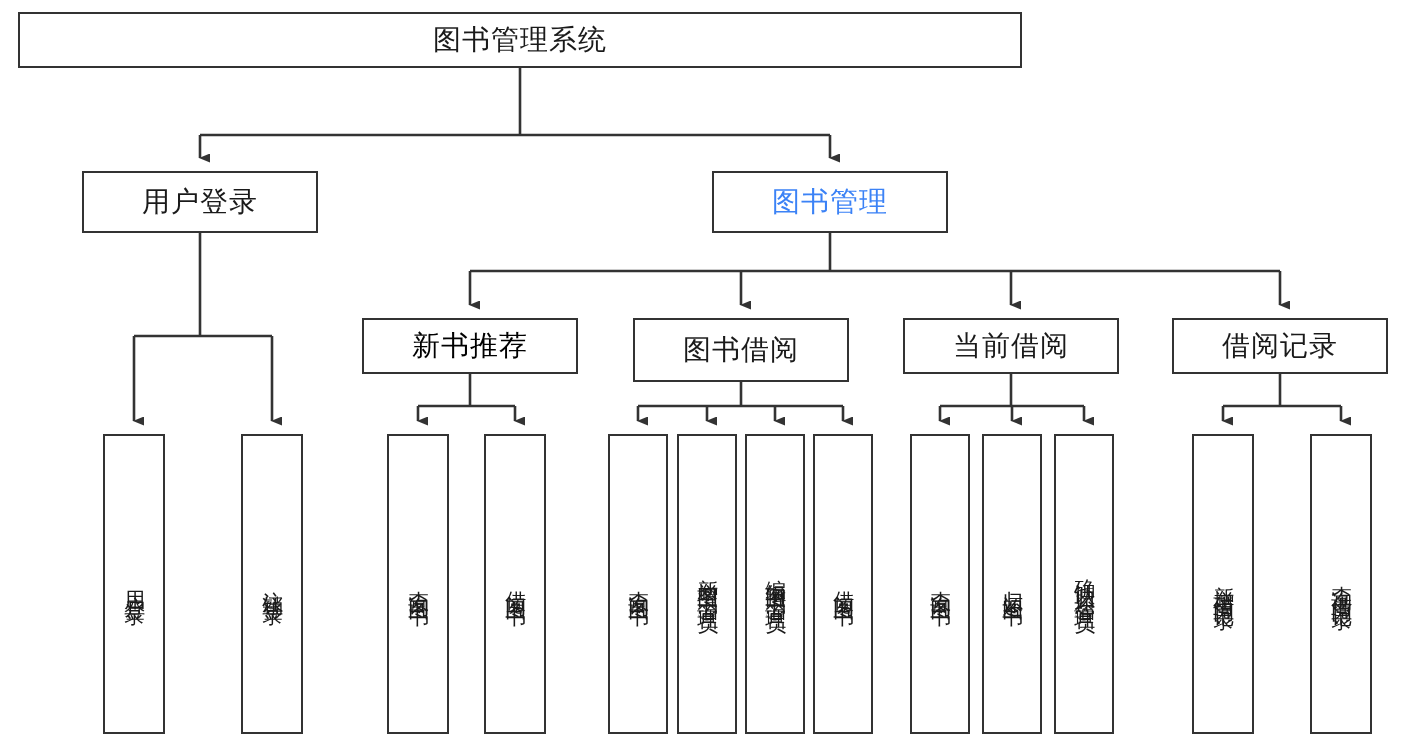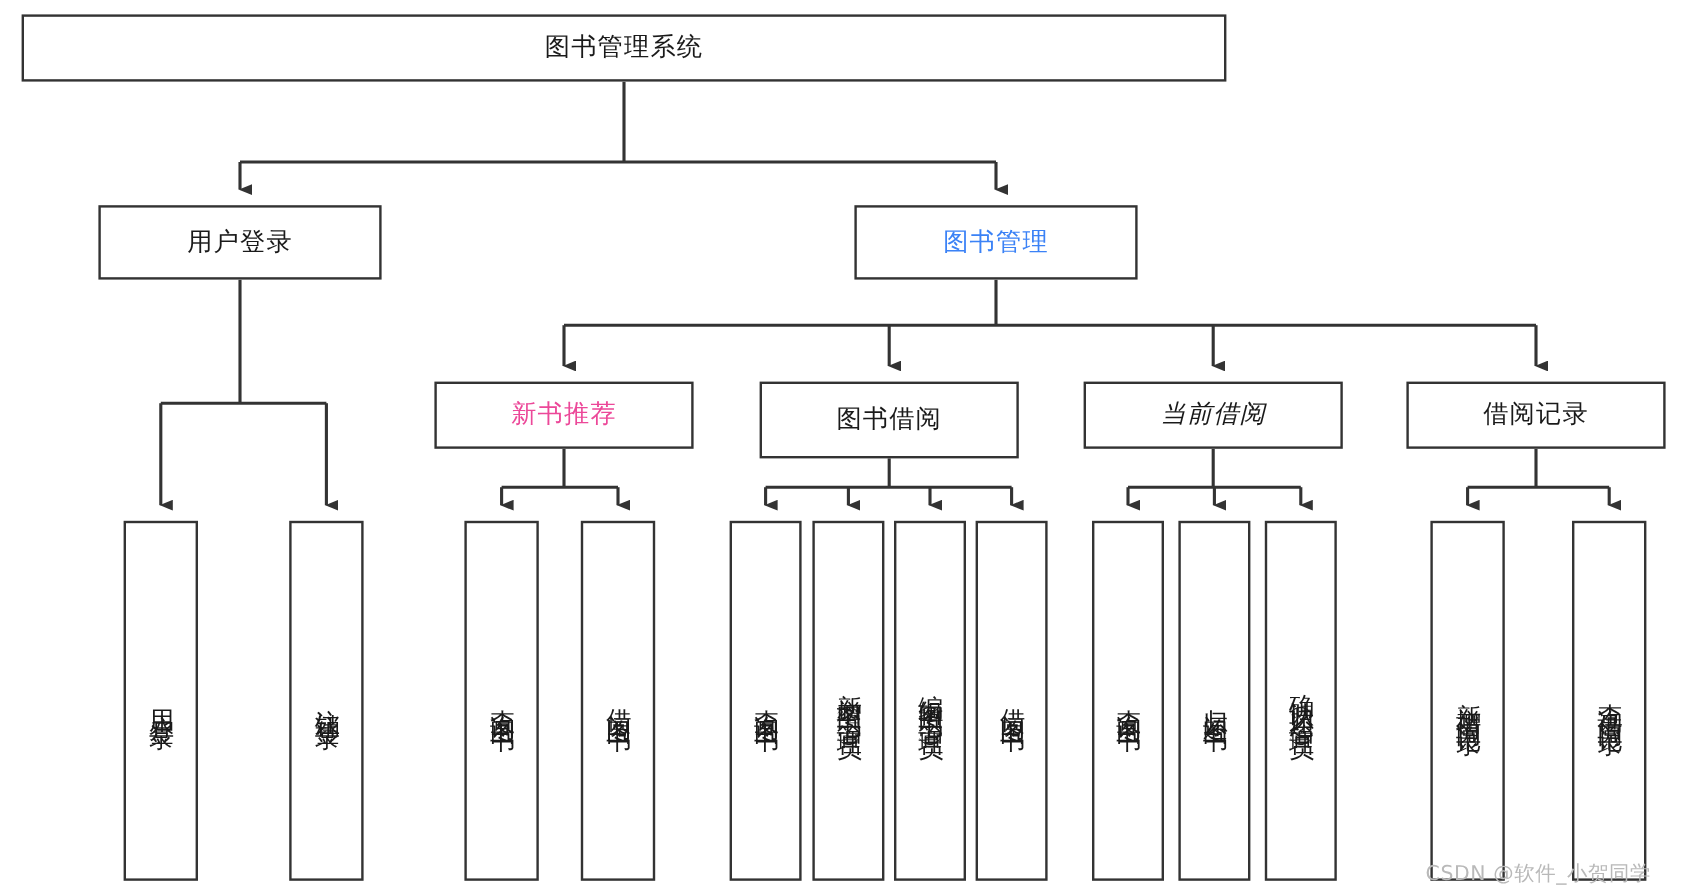--- a/index.html
+++ b/index.html
@@ -32,21 +32,21 @@
     background: #ffffff;
     border: 2.5px solid #333333;
     display: flex;
     align-items: center;
     justify-content: center;
     color: #1a1a1a;
     line-height: 1.12;
     text-align: center;
   }
   .node.horiz {
-    font-size: 21px;
+    font-size: 28px;
     letter-spacing: 1px;
   }
   .node.vert {
     writing-mode: vertical-rl;
     text-orientation: upright;
     font-size: 21px;
     letter-spacing: 5px;
     padding: 4px 0;
   }
   .node.vert .node-label {
@@ -119,27 +119,27 @@
   <div id="nodes-group">
       <div class="node horiz" style="left: 18px; top: 12px; width: 1004px; height: 56px; border-color: rgb(51, 51, 51); background: rgb(255, 255, 255); color: rgb(26, 26, 26);">
         <span class="node-label">图书管理系统</span>
       </div>
       <div class="node horiz" style="left: 82px; top: 171px; width: 236px; height: 62px; border-color: rgb(51, 51, 51); background: rgb(255, 255, 255); color: rgb(26, 26, 26);">
         <span class="node-label">用户登录</span>
       </div>
       <div class="node horiz" style="left: 712px; top: 171px; width: 236px; height: 62px; border-color: rgb(51, 51, 51); background: rgb(255, 255, 255); color: #3b82f6;">
         <span class="node-label">图书管理</span>
       </div>
-      <div class="node horiz" style="left: 362px; top: 318px; width: 216px; height: 56px; border-color: rgb(51, 51, 51); background: rgb(255, 255, 255); color: #ec4899;">
+      <div class="node horiz" style="left: 362px; top: 318px; width: 216px; height: 56px; border-color: rgb(51, 51, 51); background: rgb(255, 255, 255); color: #000000;">
         <span class="node-label">新书推荐</span>
       </div>
       <div class="node horiz" style="left: 633px; top: 318px; width: 216px; height: 64px; border-color: rgb(51, 51, 51); background: rgb(255, 255, 255); color: rgb(26, 26, 26);">
         <span class="node-label">图书借阅</span>
       </div>
-      <div class="node horiz" style="left: 903px; top: 318px; width: 216px; height: 56px; border-color: rgb(51, 51, 51); background: rgb(255, 255, 255); color: rgb(26, 26, 26); font-style: italic;">
+      <div class="node horiz" style="left: 903px; top: 318px; width: 216px; height: 56px; border-color: rgb(51, 51, 51); background: rgb(255, 255, 255); color: rgb(26, 26, 26);">
         <span class="node-label">当前借阅</span>
       </div>
       <div class="node horiz" style="left: 1172px; top: 318px; width: 216px; height: 56px; border-color: rgb(51, 51, 51); background: rgb(255, 255, 255); color: rgb(26, 26, 26); justify-content: center;">
         <span class="node-label">借阅记录</span>
       </div>
       <div class="node vert" style="left: 103px; top: 434px; width: 62px; height: 300px; border-color: rgb(51, 51, 51); background: rgb(255, 255, 255); color: rgb(26, 26, 26);">
         <span class="node-label">用户登录</span>
       </div>
       <div class="node vert" style="left: 241px; top: 434px; width: 62px; height: 300px; border-color: rgb(51, 51, 51); background: rgb(255, 255, 255); color: rgb(26, 26, 26);">
         <span class="node-label">注销登录</span>
@@ -172,14 +172,13 @@
         <span class="node-label">确认归还（管理员）</span>
       </div>
       <div class="node vert" style="left: 1192px; top: 434px; width: 62px; height: 300px; border-color: rgb(51, 51, 51); background: rgb(255, 255, 255); color: rgb(26, 26, 26);">
         <span class="node-label">新增借阅记录</span>
       </div>
       <div class="node vert" style="left: 1310px; top: 434px; width: 62px; height: 300px; border-color: rgb(51, 51, 51); background: rgb(255, 255, 255); color: rgb(26, 26, 26);">
         <span class="node-label">查询借阅记录</span>
       </div>
     </div>
 
-  <div class="watermark" style="left: 1188px; top: 716px; color: rgb(185, 185, 185);">CSDN @软件_小贺同学</div>
 </div>
 
 </body></html>

